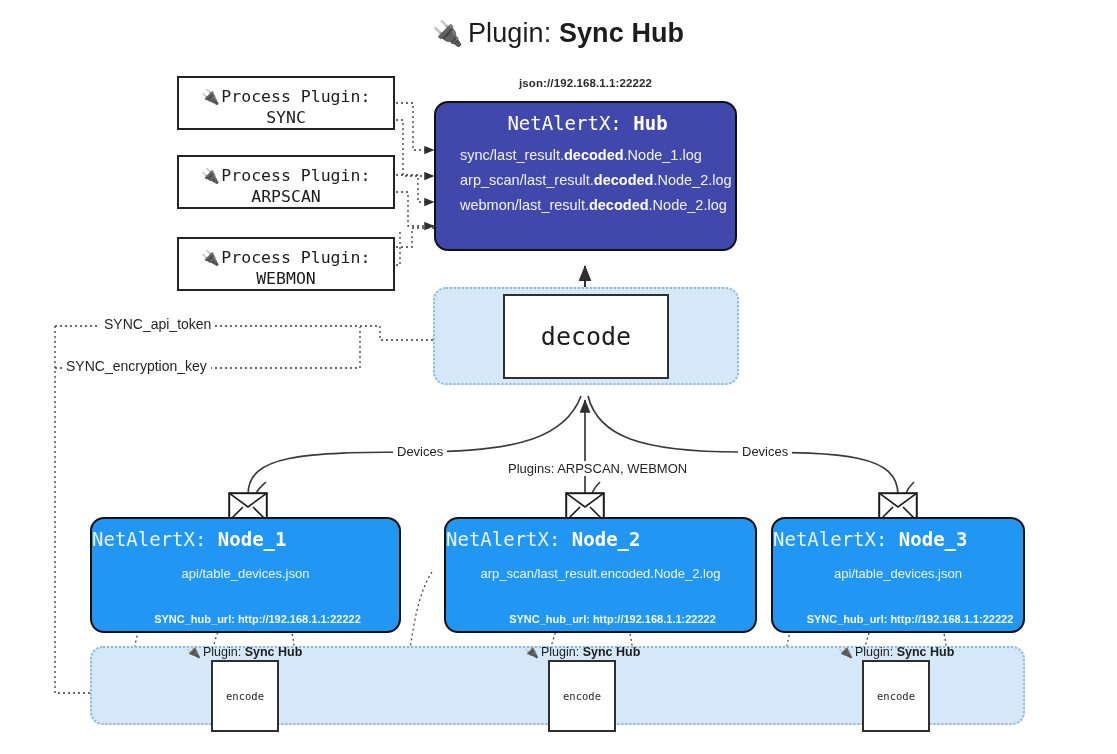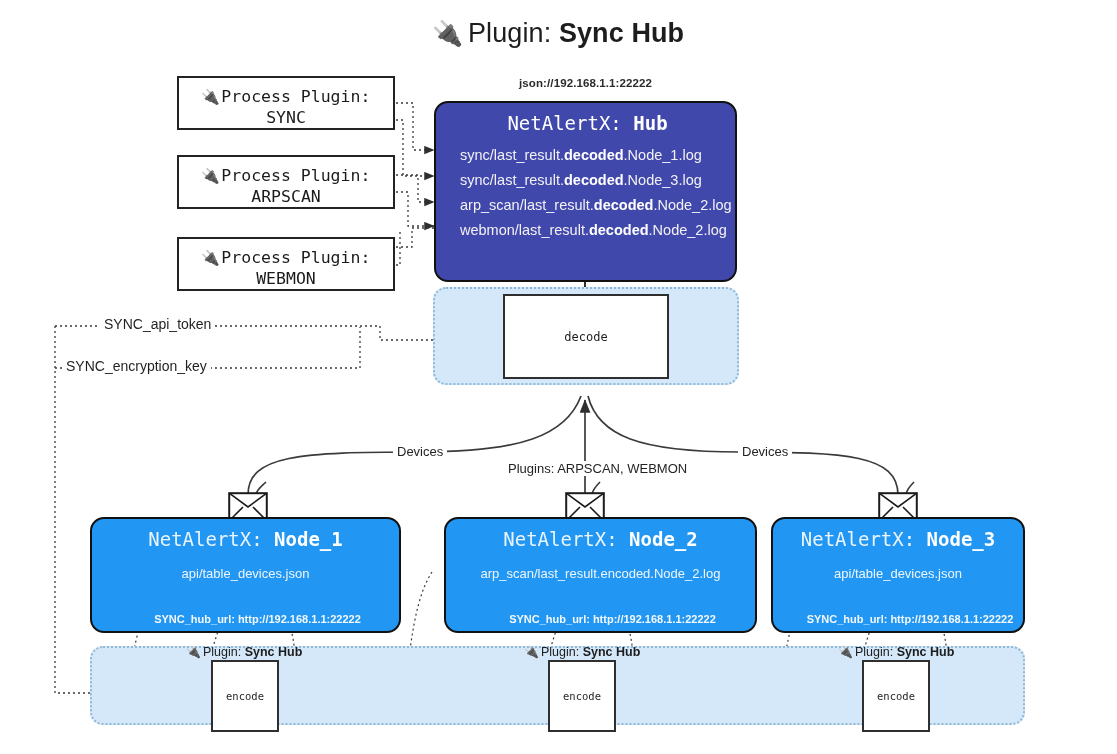--- a/index.html
+++ b/index.html
@@ -32,21 +32,21 @@
     text-align:center;
     display:flex;flex-direction:column;align-items:center;justify-content:flex-end;
     box-sizing:border-box;
   }
   .procbox .l1{display:block;white-space:nowrap;}
   .procbox .l1 .plug{font-family:"Liberation Sans",sans-serif;font-size:15px;margin-right:1px;}
   .procbox .l2{display:block;}
 
   
   .hub{
-    position:absolute;left:434px;top:101px;width:303px;height:181px;
+    position:absolute;left:434px;top:101px;width:303px;height:150px;
     background:#4048ab;border:2.5px solid #111;border-radius:14px;
     box-sizing:border-box;
   }
   .hub-title{
     position:absolute;left:0;top:9px;width:303px;text-align:center;
     font-family:"DejaVu Sans Mono","Liberation Mono",monospace;
     font-size:19px;color:#fff;white-space:nowrap;
   }
   .hub-title b{font-weight:bold;}
   .hub-lines{position:absolute;left:0;top:40px;width:303px;}
@@ -64,21 +64,21 @@
   .decode-group{
     position:absolute;left:433px;top:287px;width:306px;height:98px;
     background:#d4e8fa;border:2px dotted #8fb8d6;border-radius:13px;
     box-sizing:border-box;
   }
   .decode-box{
     position:absolute;left:503px;top:294px;width:166px;height:85px;
     background:#fff;border:2px solid #2f2f2f;box-sizing:border-box;
     display:flex;align-items:center;justify-content:center;
     font-family:"DejaVu Sans Mono","Liberation Mono",monospace;
-    font-size:12px;color:#1d1d1d;
+    font-size:25px;color:#1d1d1d;
   }
 
   
   .klabel{
     position:absolute;background:#fff;padding:0 4px;
     font-size:14px;color:#1f1f1f;white-space:nowrap;text-align:right;
   }
 
   
   .elabel{
@@ -86,21 +86,21 @@
     font-size:13px;color:#242424;white-space:nowrap;
   }
 
   
   .node{
     position:absolute;height:116px;
     background:#2196f3;border:2.5px solid #111;border-radius:14px;
     box-sizing:border-box;
   }
   .node-title{
-    position:absolute;left:0;top:9px;width:100%;text-align:center;
+    position:absolute;left:0;top:9px;width:100%;
     font-family:"DejaVu Sans Mono","Liberation Mono",monospace;
     font-size:19px;color:#eaf4fd;white-space:nowrap;
   }
   .node-title b{font-weight:bold;color:#ffffff;}
   .node-lines{position:absolute;left:0;top:42px;width:100%;text-align:center;}
   .node-line{
     font-size:13px;color:#eef6fd;line-height:26px;height:26px;white-space:nowrap;
   }
   .node-foot{
     position:absolute;left:12px;bottom:6px;width:100%;text-align:center;
@@ -215,21 +215,20 @@
   <div class="procbox" style="left:177px;top:237px;">
     <span class="l1"><span class="plug">🔌</span><span>Process Plugin:</span></span>
     <span class="l2">WEBMON</span>
   </div>
 
   <div class="hub-url">json://192.168.1.1:22222</div>
   <div class="hub">
     <div class="hub-title"><span>NetAlertX: </span><b>Hub</b></div>
     <div class="hub-lines">
       <div class="hub-line"><span>sync/last_result.</span><b>decoded</b><span>.Node_1.log</span></div>
-      <div class="hub-line"><span>sync/last_result.</span><b>decoded</b><span>.Node_3.log</span></div>
       <div class="hub-line"><span>arp_scan/last_result.</span><b>decoded</b><span>.Node_2.log</span></div>
       <div class="hub-line"><span>webmon/last_result.</span><b>decoded</b><span>.Node_2.log</span></div>
     </div>
   </div>
 
   <div class="decode-group"></div>
   <div class="decode-box">decode</div>
 
   <div class="klabel" style="left:100px;top:316px;">SYNC_api_token</div>
   <div class="klabel" style="left:62px;top:358px;">SYNC_encryption_key</div>

